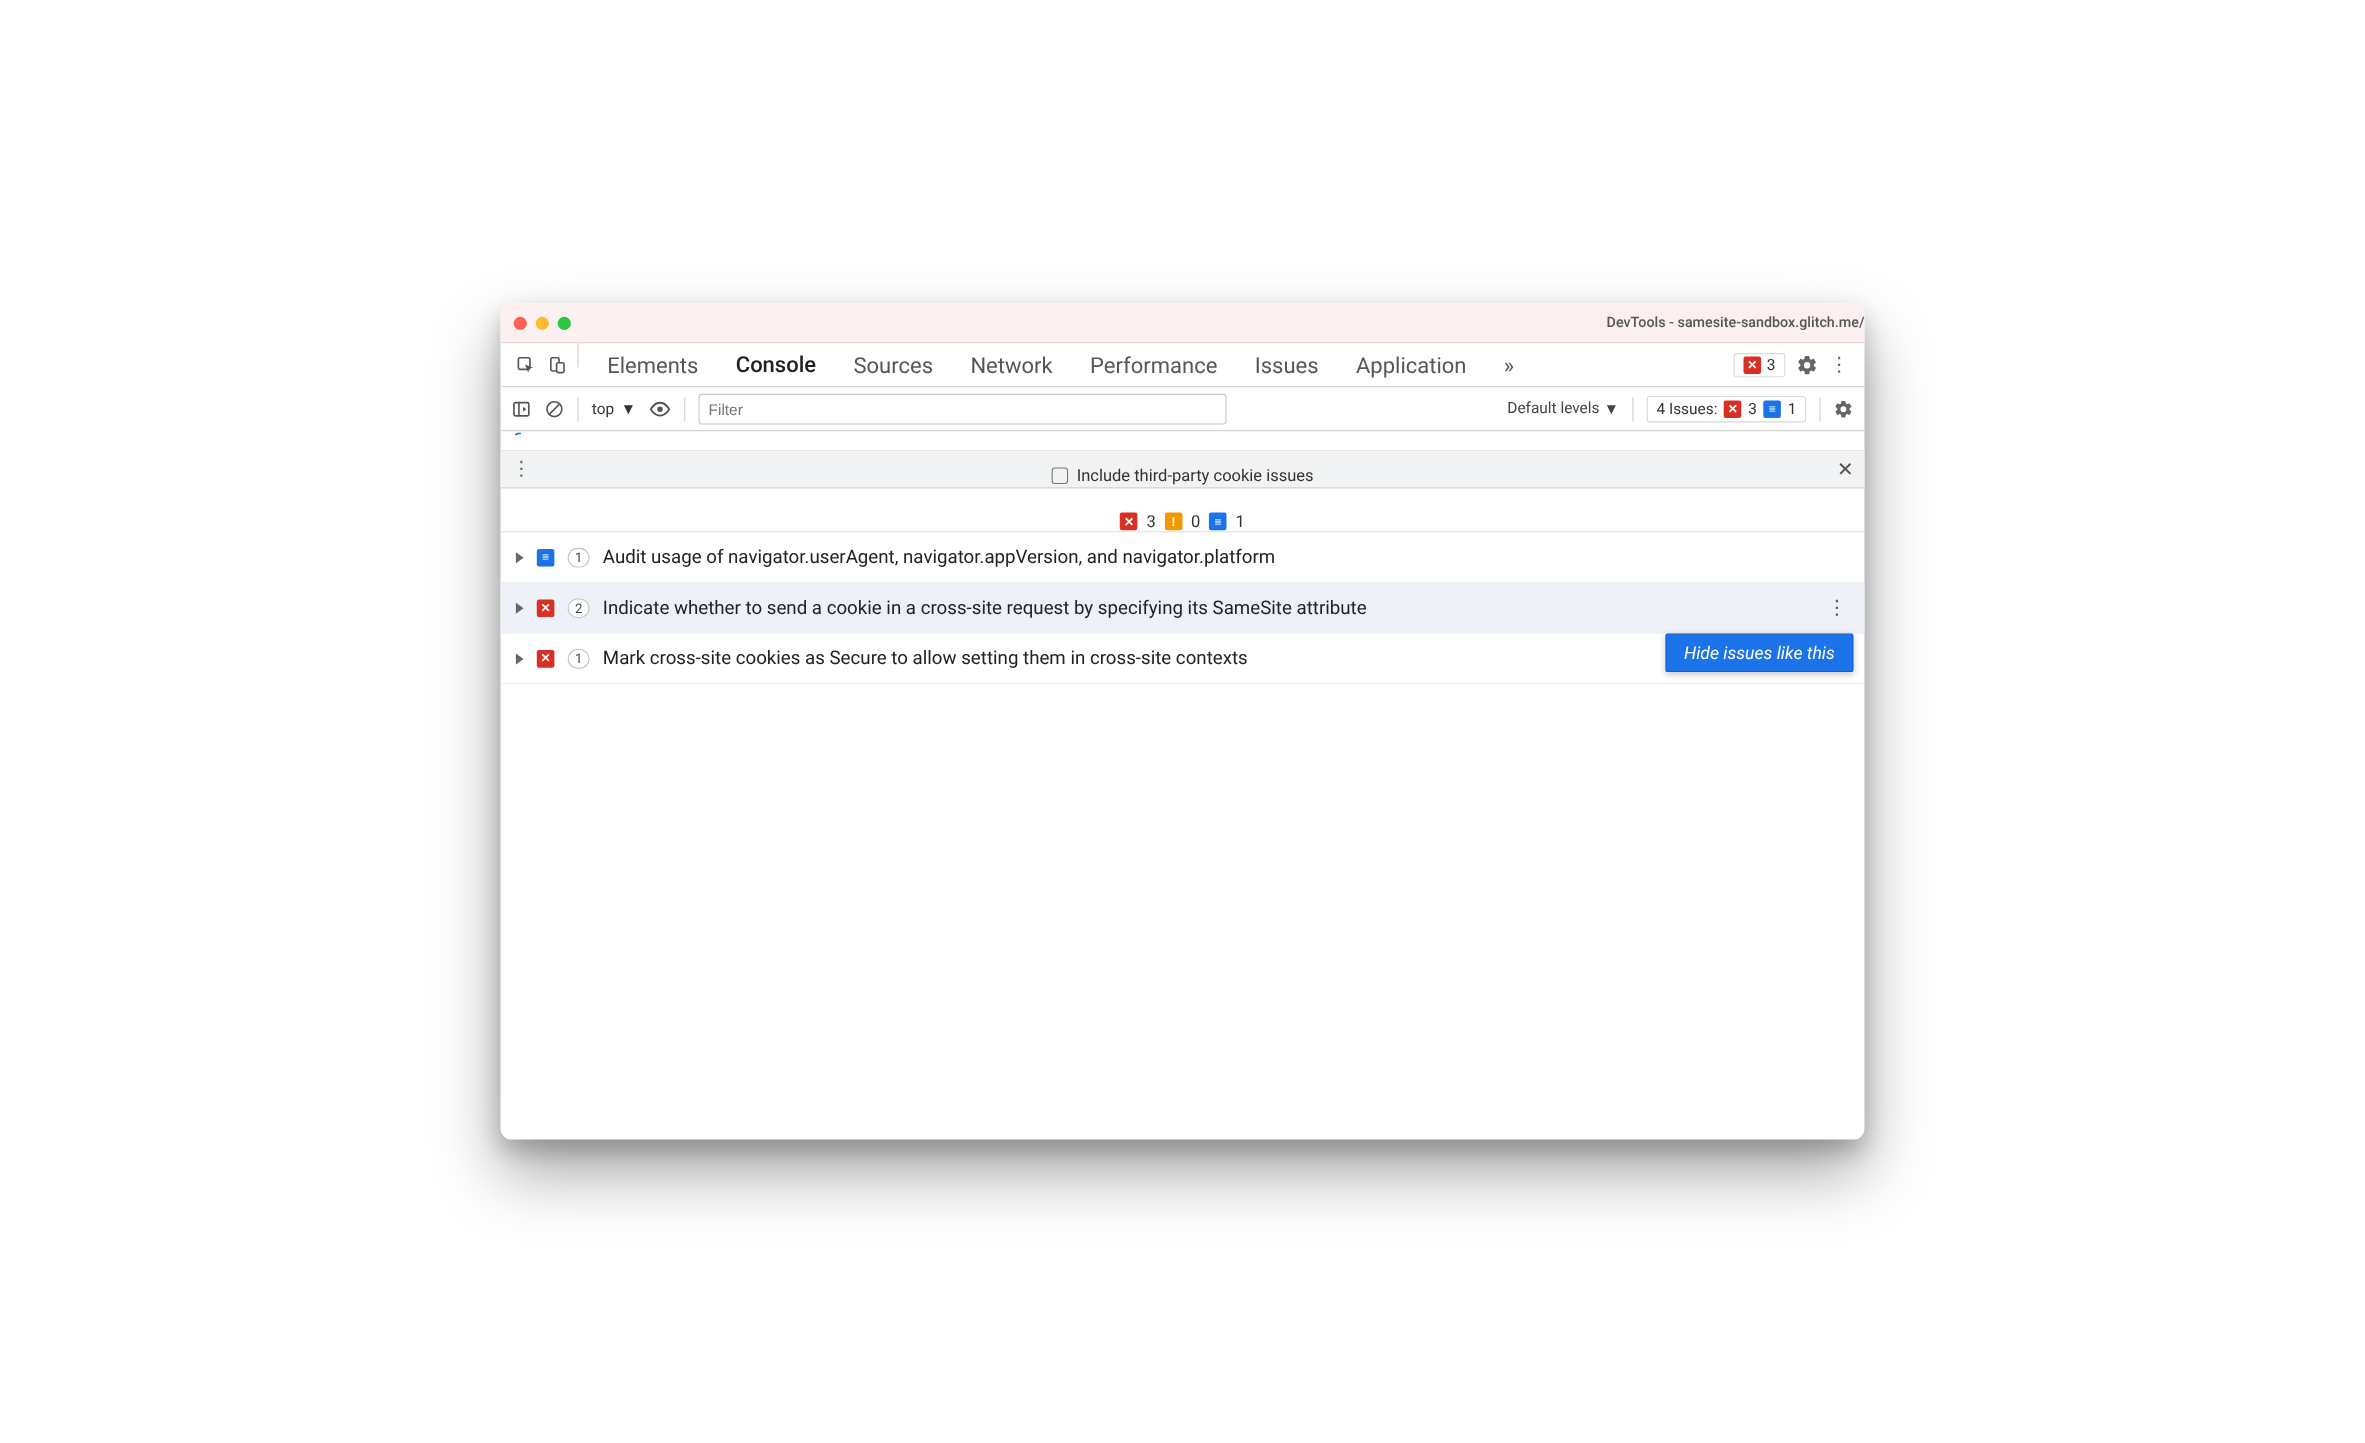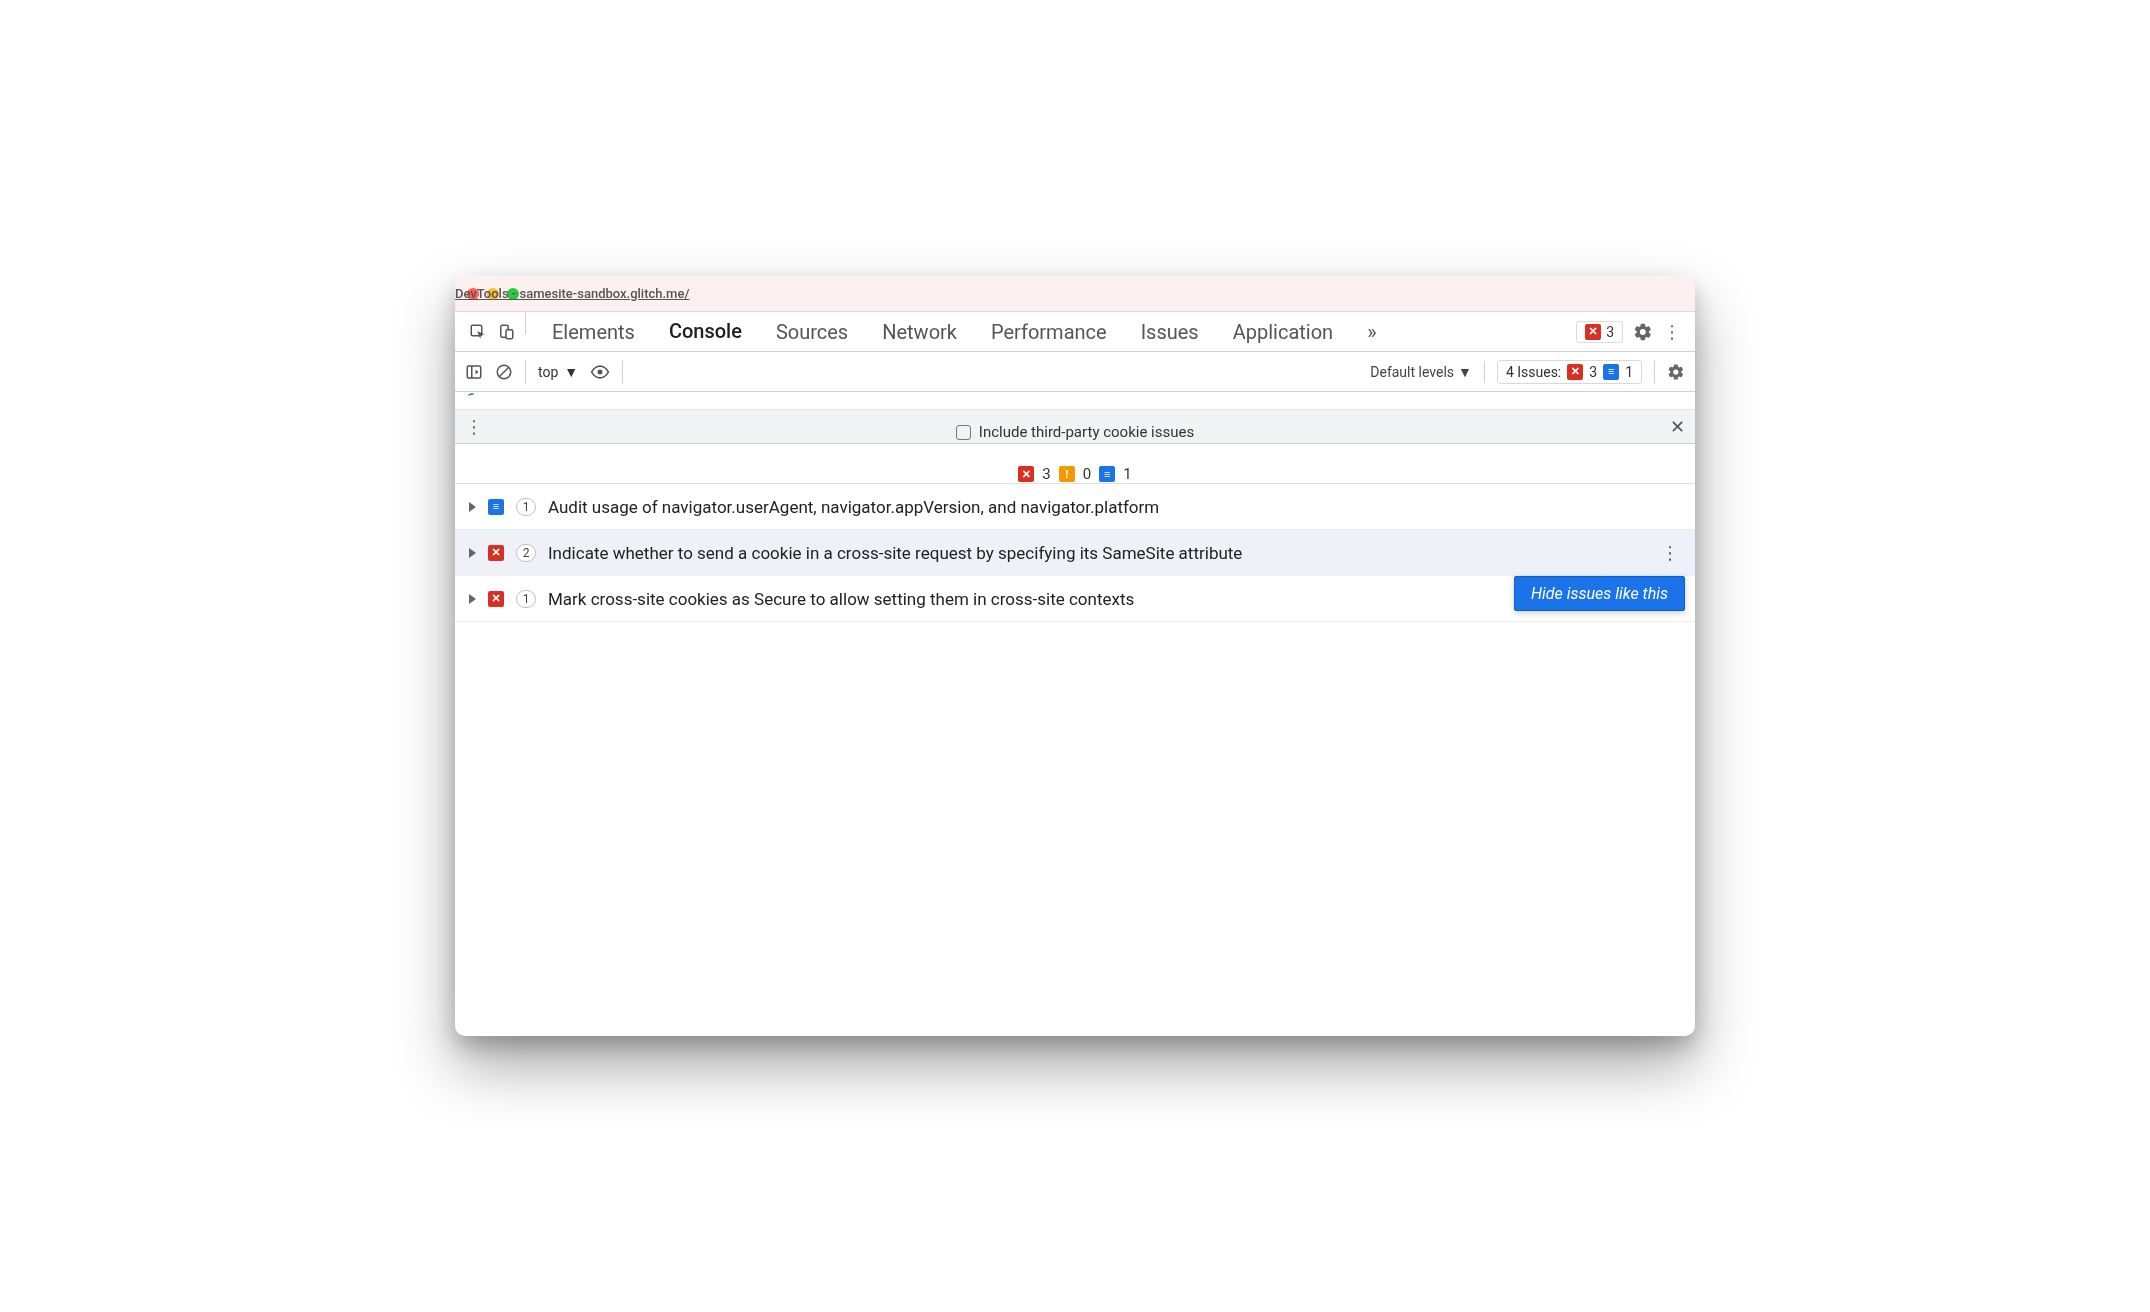--- a/index.html
+++ b/index.html
@@ -31,24 +31,23 @@
     align-items: center;
     padding: 0 12px;
     position: relative;
   }
   .traffic-lights { display: flex; gap: 8px; }
   .tl { width: 12px; height: 12px; border-radius: 50%; }
   .tl.red { background: #ff5f57; }
   .tl.yellow { background: #febc2e; }
   .tl.green { background: #28c840; }
   .title-text {
-    position: absolute; left: 0; right: 0; text-align: left;
+    position: absolute; left: 0; right: 0; text-align: right;
     font-size: 13px; color: #555; font-weight: 500;
     pointer-events: none;
-    text-decoration: underline;
   }
   .tabbar {
     height: 40px;
     border-bottom: 1px solid #d0d0d0;
     display: flex;
     align-items: stretch;
     padding: 0 8px;
     gap: 4px;
   }
   .tabbar .left-icons, .tabbar .right-icons {
@@ -239,20 +238,21 @@
       <span>top</span>
       <span>▼</span>
     </span>
     <span class="ic">
       <svg width="20" height="20" viewBox="0 0 24 24" fill="#555">
           <circle cx="12" cy="12" r="3"></circle>
           <path d="M2 12s3.5-7 10-7 10 7 10 7-3.5 7-10 7S2 12 2 12Z" fill="none" stroke="#555" stroke-width="2"></path>
         </svg>
     </span>
     <div class="vr"></div>
+    <input class="filter-input" placeholder="Filter" style="">
     <div class="spacer"></div>
     <span class="levels">
       <span>Default levels</span>
       <span>▼</span>
     </span>
     <div class="vr"></div>
     <span class="issues-box">
       <span>4 Issues:</span>
       <span class="sq-err">✕</span>
       <span>3</span>

